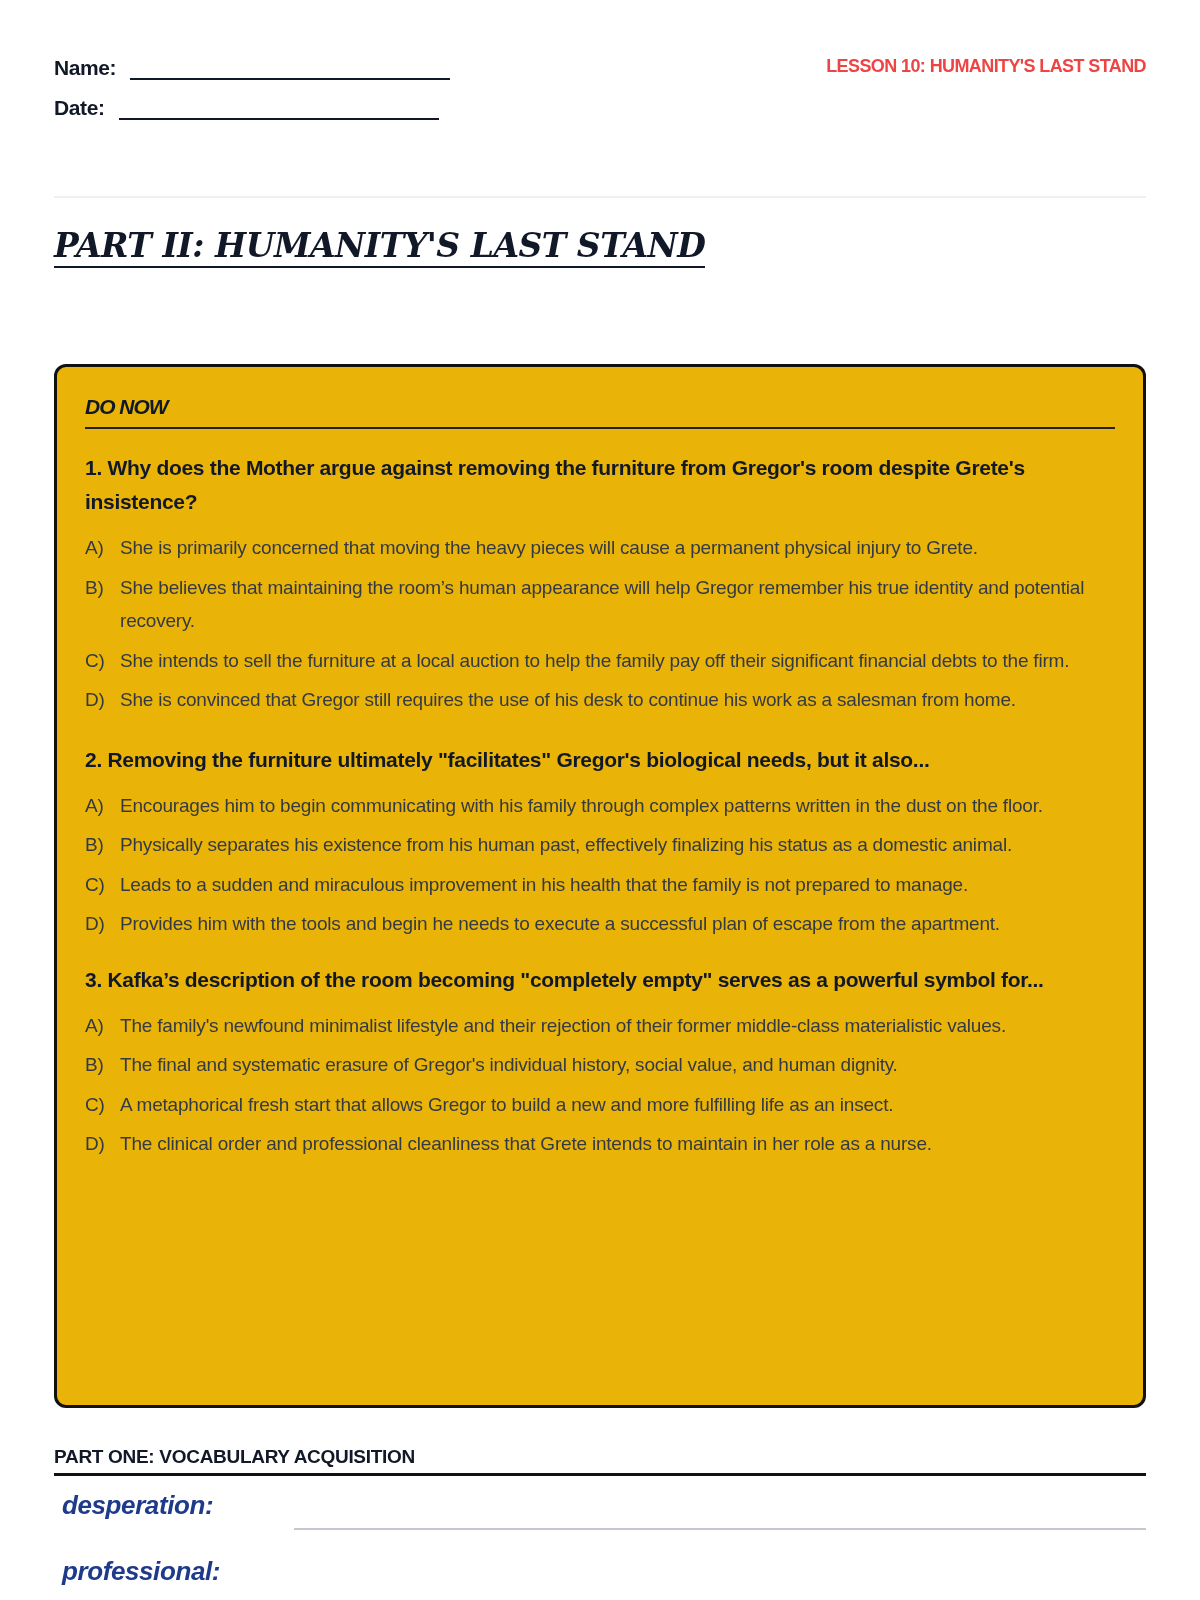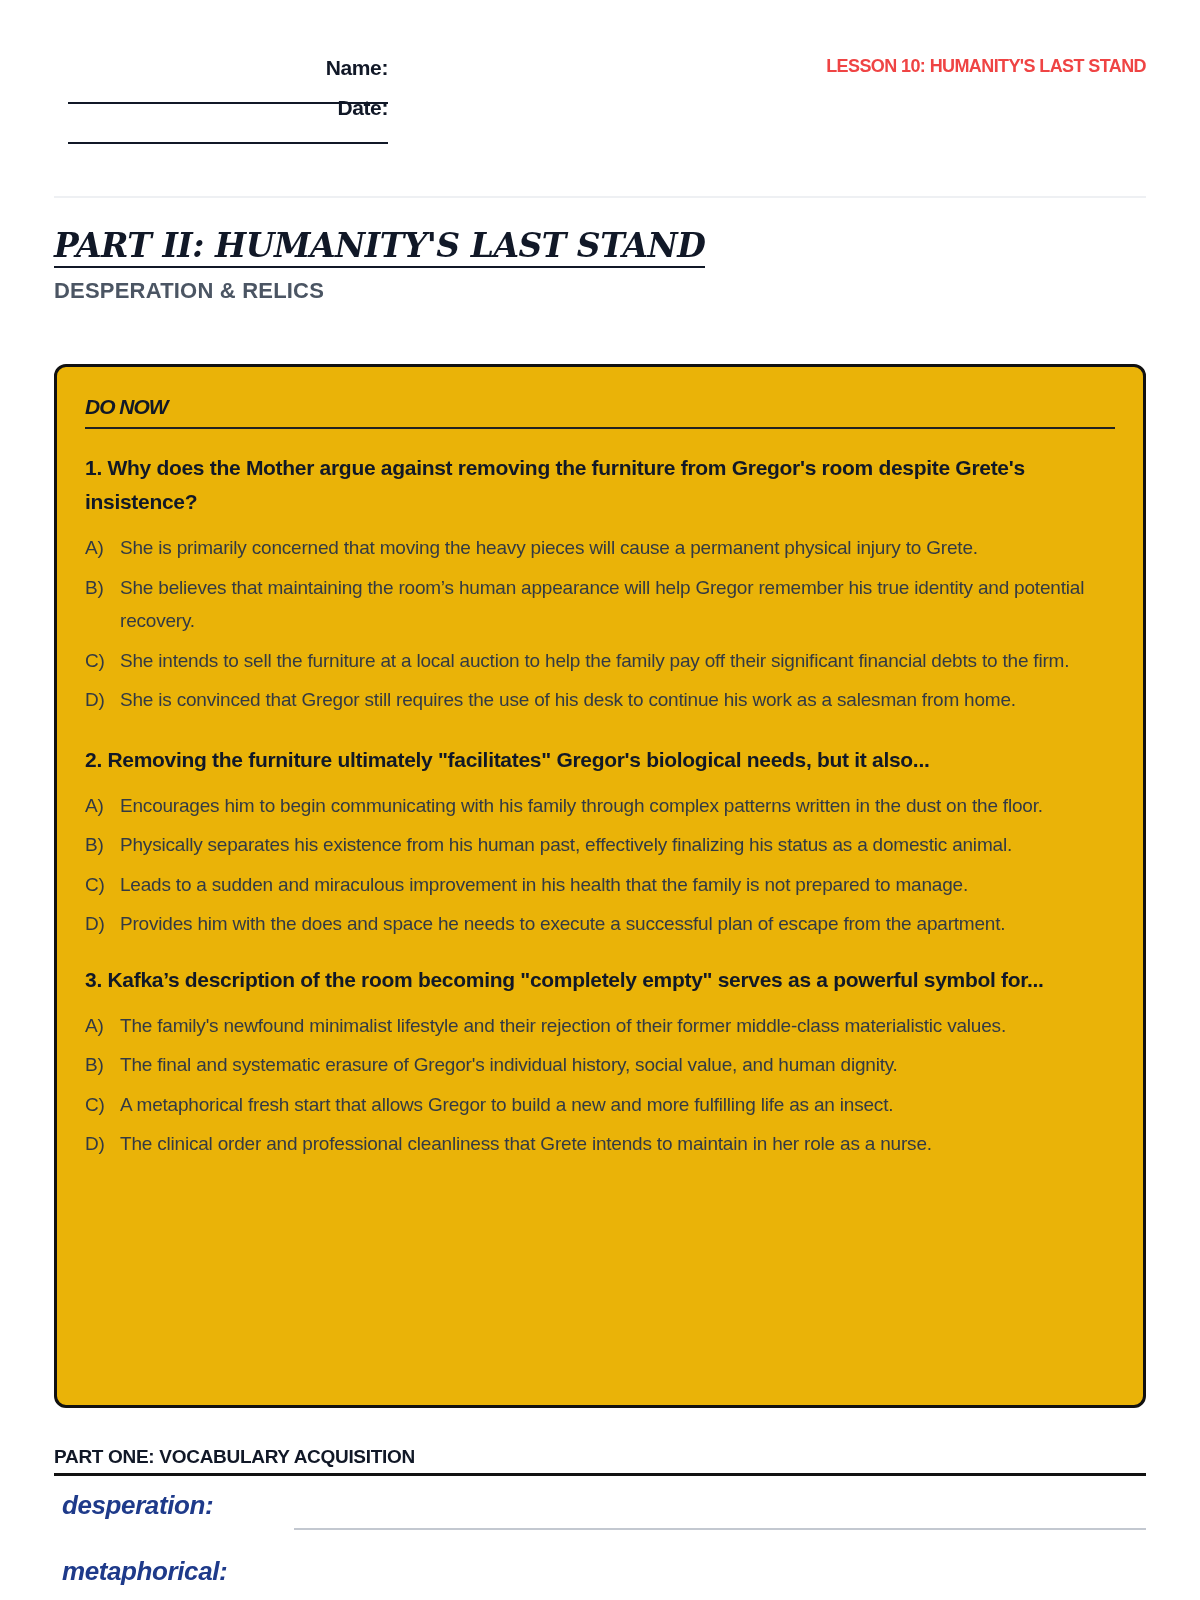--- a/index.html
+++ b/index.html
@@ -1,21 +1,21 @@
 <!DOCTYPE html>
 <html><head>
 <meta charset="utf-8">
 <style>
   html, body { margin: 0; padding: 0; background: #ffffff; }
   body { width: 1200px; height: 1600px; overflow: hidden; position: relative;
          font-family: "Liberation Sans", "DejaVu Sans", sans-serif; color: #1f2937; }
   .page { position: absolute; left: 54px; top: 0; width: 1092px; }
 
   .header { position: relative; height: 196px; border-bottom: 2px solid #eef0f3; }
-  .field-row { position: absolute; left: 0; display: flex; align-items: flex-end; flex-direction: column; }
+  .field-row { position: absolute; left: 0; display: flex; align-items: flex-end; }
   .field-label { font-weight: bold; font-size: 21px; color: #111827; letter-spacing: -0.4px; }
   .field-line { border-bottom: 2px solid #111827; height: 22px; margin-left: 14px; }
   .name-row { top: 56px; }
   .name-row .field-line { width: 320px; }
   .date-row { top: 96px; }
   .date-row .field-line { width: 320px; }
   .unit-title { position: absolute; left: 0; top: 136px; font-family: "DejaVu Sans", sans-serif;
                 font-weight: bold; font-size: 21px; color: #1e3a8a; letter-spacing: 0.6px; }
   .lesson-tag { position: absolute; right: 0; top: 56px; font-weight: bold; font-size: 18px;
                 color: #ef4444; letter-spacing: -0.6px; }
@@ -59,21 +59,20 @@
     </div>
     <div class="field-row date-row">
       <span class="field-label">Date:</span>
       <span class="field-line"></span>
     </div>
     <div class="lesson-tag">LESSON 10: HUMANITY'S LAST STAND</div>
   </div>
 
   <div class="title-block">
     <div class="main-title">PART II: HUMANITY'S LAST STAND</div>
-    <div class="subtitle">DESPERATION &amp; RELICS</div>
   </div>
 
   <div class="do-now">
     <div class="do-now-inner">
       <div class="do-now-heading">DO NOW</div>
 
       <div class="question q1">
         <div class="q-text">1. Why does the Mother argue against removing the furniture from Gregor's room despite Grete's insistence?</div>
         <div class="options">
           <div class="option">
@@ -105,21 +104,21 @@
           <div class="option">
               <span class="opt-letter">B)</span>
               <span class="opt-text">Physically separates his existence from his human past, effectively finalizing his status as a domestic animal.</span>
             </div>
           <div class="option">
               <span class="opt-letter">C)</span>
               <span class="opt-text">Leads to a sudden and miraculous improvement in his health that the family is not prepared to manage.</span>
             </div>
           <div class="option">
               <span class="opt-letter">D)</span>
-              <span class="opt-text">Provides him with the does and space he needs to execute a successful plan of escape from the apartment.</span>
+              <span class="opt-text">Provides him with the tools and begin he needs to execute a successful plan of escape from the apartment.</span>
             </div>
         </div>
       </div>
 
       <div class="question q3">
         <div class="q-text">3. Kafka’s description of the room becoming "completely empty" serves as a powerful symbol for...</div>
         <div class="options">
           <div class="option">
               <span class="opt-letter">A)</span>
               <span class="opt-text">The family's newfound minimalist lifestyle and their rejection of their former middle-class materialistic values.</span>
@@ -141,17 +140,17 @@
     </div>
   </div>
 
   <div class="vocab">
     <div class="vocab-heading">PART ONE: VOCABULARY ACQUISITION</div>
     <div class="vocab-row">
       <span class="vocab-term">desperation:</span>
       <span class="vocab-line"></span>
     </div>
     <div class="vocab-row">
-      <span class="vocab-term">metaphorical:</span>
+      <span class="vocab-term">professional:</span>
     </div>
   </div>
 
 </div>
 
 </body></html>

